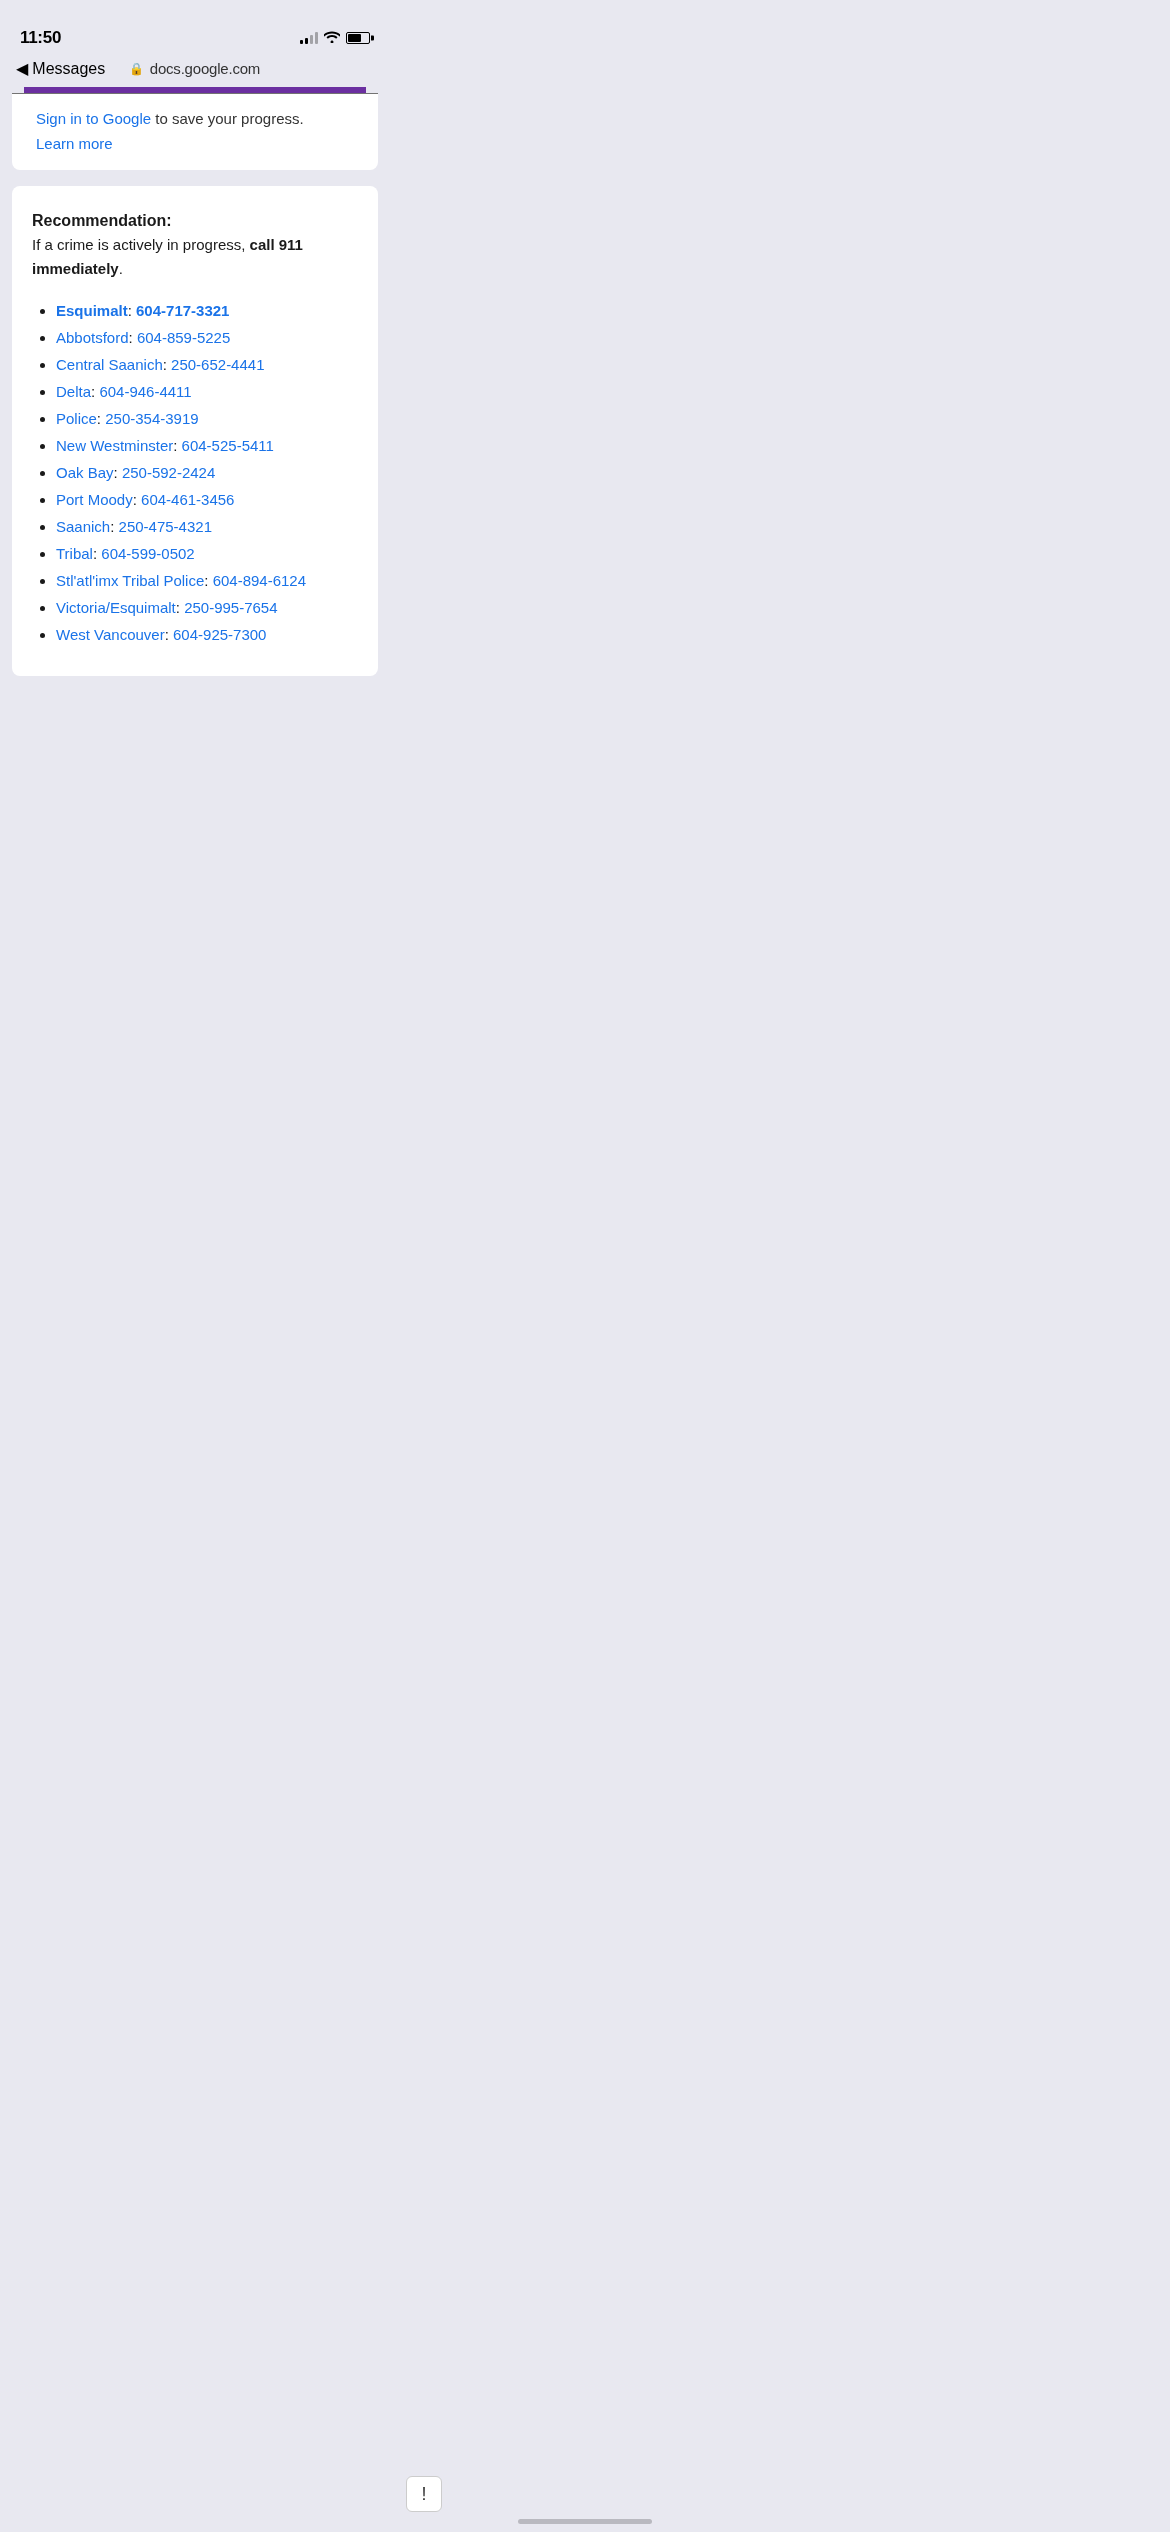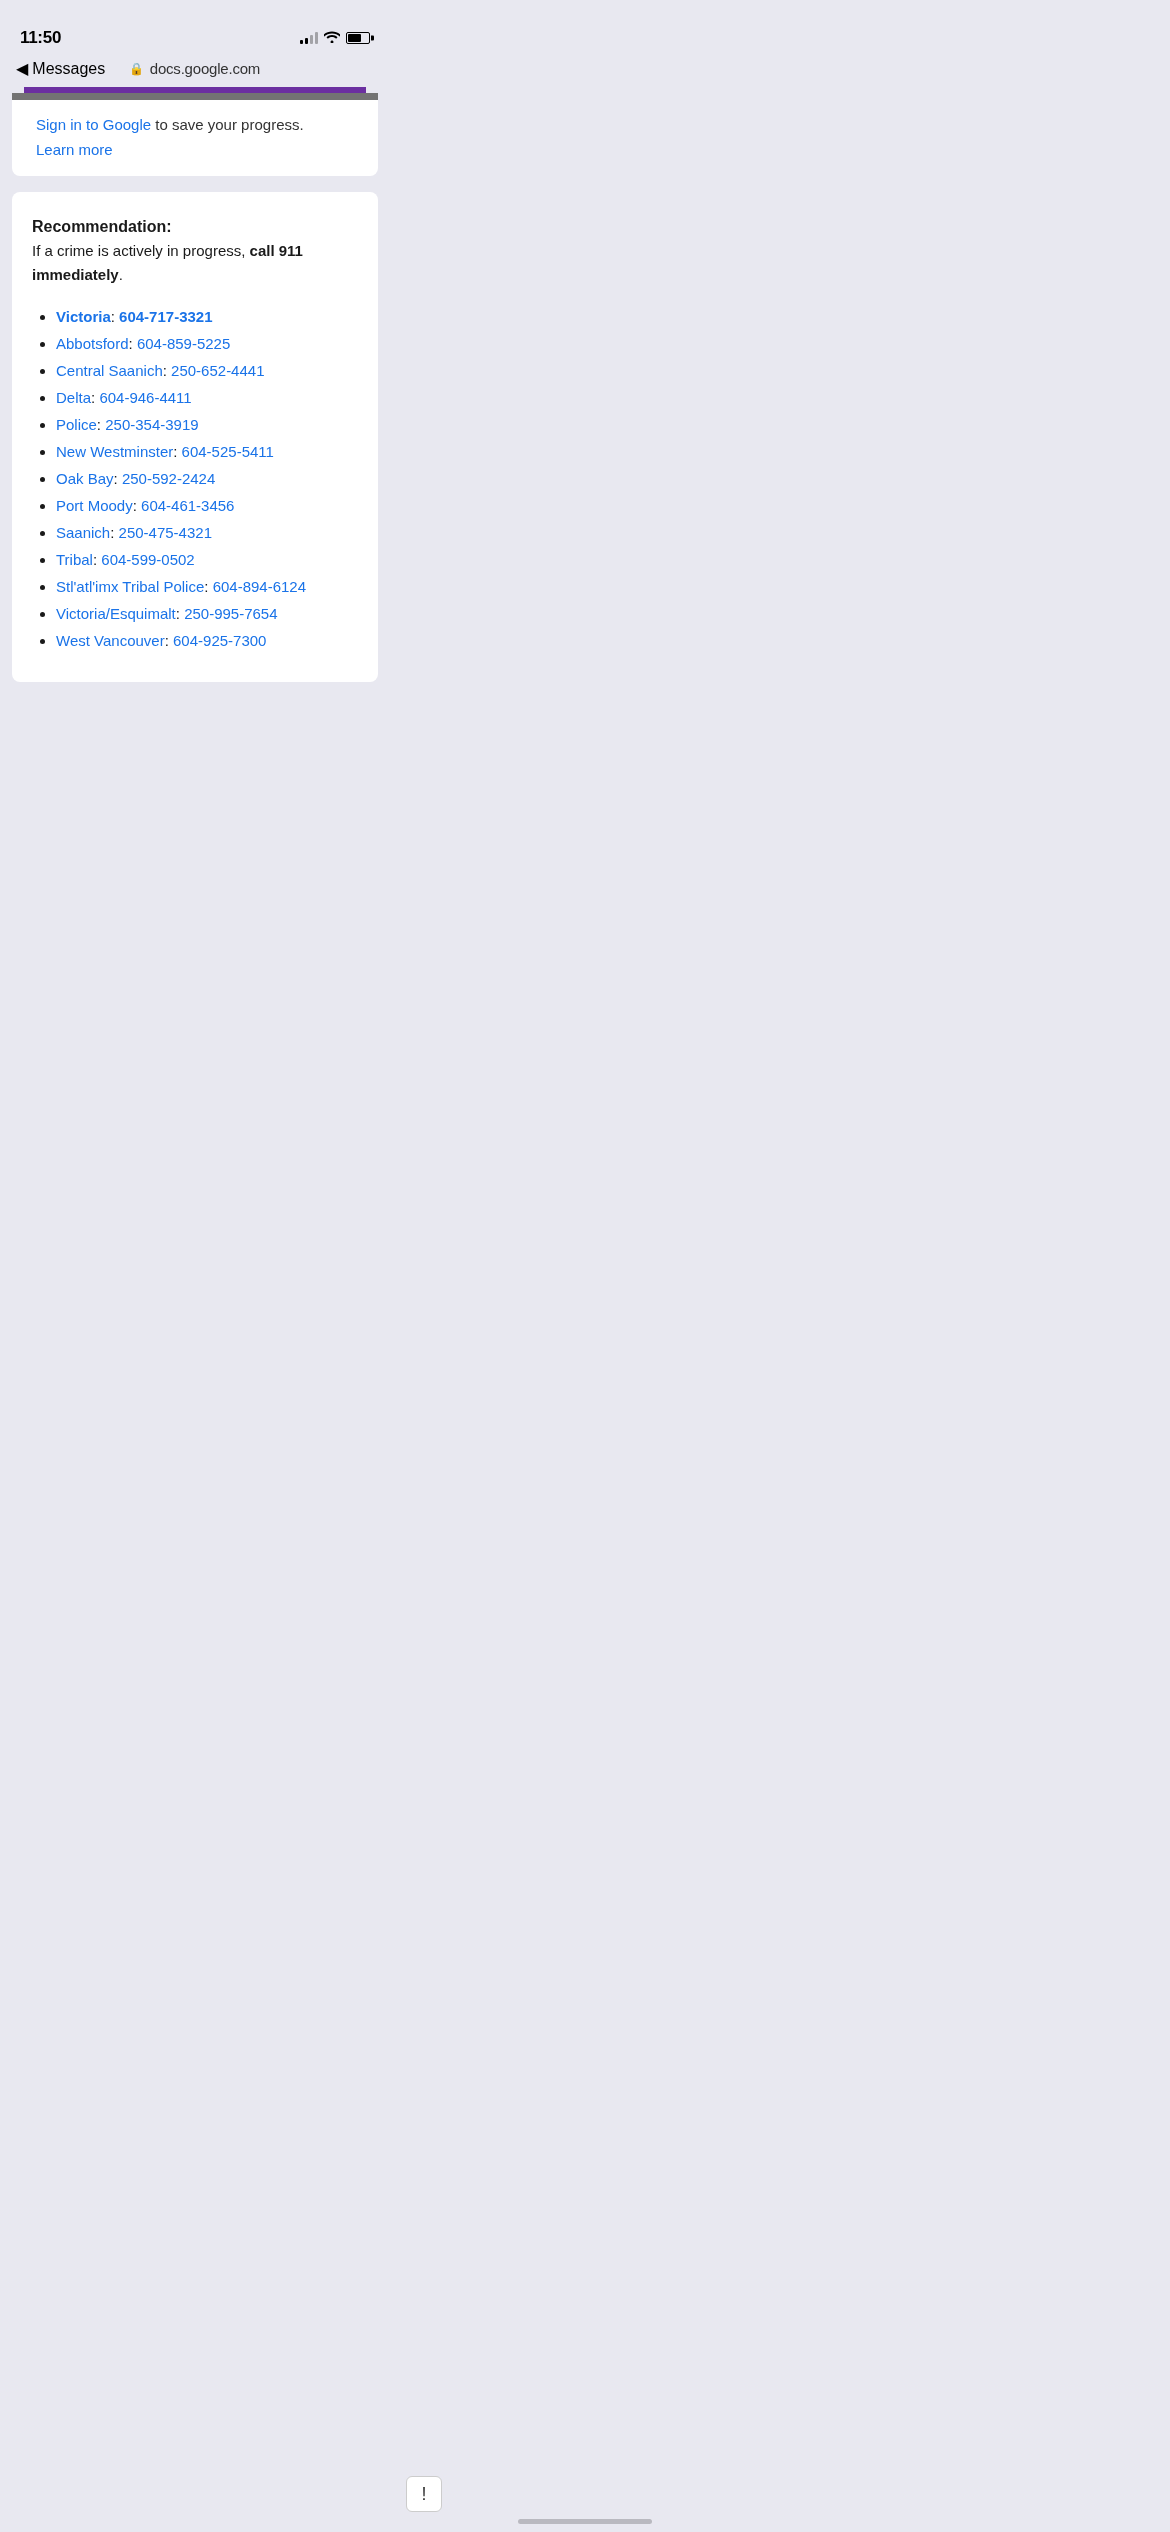--- a/index.html
+++ b/index.html
@@ -165,21 +165,21 @@
       line-height: 1.2;
       letter-spacing: -0.5px;
     }
 
     
     .signin-card {
       background: #fff;
       border-radius: 0 0 8px 8px;
       padding: 14px 24px 18px 24px;
       margin-bottom: 16px;
-      border-top: 7px solid #737373;
+      border-top: 1px solid #737373;
     }
 
     .signin-text {
       font-size: 15px;
       color: #333;
       line-height: 1.5;
     }
 
     .signin-link {
       color: #1a73e8;
@@ -359,21 +359,21 @@
 
 
   <div class="recommendation-card">
     <p class="recommendation-text">
       <span class="recommendation-title">Recommendation:</span><br>
       <span>If a crime is actively in progress, </span><span class="bold">call 911 immediately</span><span>.</span>
     </p>
 
 
     <ul class="police-list" id="police-list">
-    <li><a href="#" style="font-weight: 700;">Victoria</a><span>: </span><a href="tel:604-717-3321" style="font-weight: 700;">604-717-3321</a></li>
+    <li><a href="#" style="font-weight: 700;">Esquimalt</a><span>: </span><a href="tel:604-717-3321" style="font-weight: 700;">604-717-3321</a></li>
         <li><a href="#">Abbotsford</a><span>: </span><a href="tel:604-859-5225">604-859-5225</a></li>
         <li><a href="#">Central Saanich</a><span>: </span><a href="tel:250-652-4441">250-652-4441</a></li>
         <li><a href="#">Delta</a><span>: </span><a href="tel:604-946-4411">604-946-4411</a></li>
         <li><a href="#">Police</a><span>: </span><a href="tel:250-354-3919">250-354-3919</a></li>
         <li><a href="#">New Westminster</a><span>: </span><a href="tel:604-525-5411">604-525-5411</a></li>
         <li><a href="#">Oak Bay</a><span>: </span><a href="tel:250-592-2424">250-592-2424</a></li>
         <li><a href="#">Port Moody</a><span>: </span><a href="tel:604-461-3456">604-461-3456</a></li>
         <li><a href="#">Saanich</a><span>: </span><a href="tel:250-475-4321">250-475-4321</a></li>
         <li><a href="#">Tribal</a><span>: </span><a href="tel:604-599-0502">604-599-0502</a></li>
         <li><a href="#">Stl'atl'imx Tribal Police</a><span>: </span><a href="tel:604-894-6124">604-894-6124</a></li>

